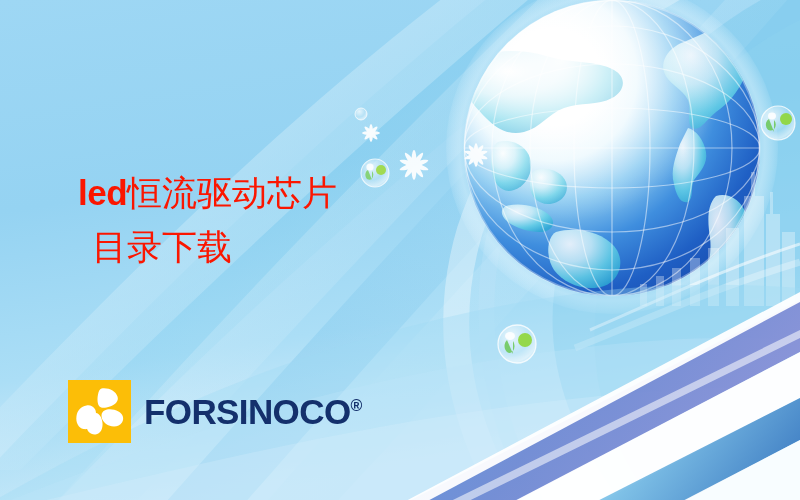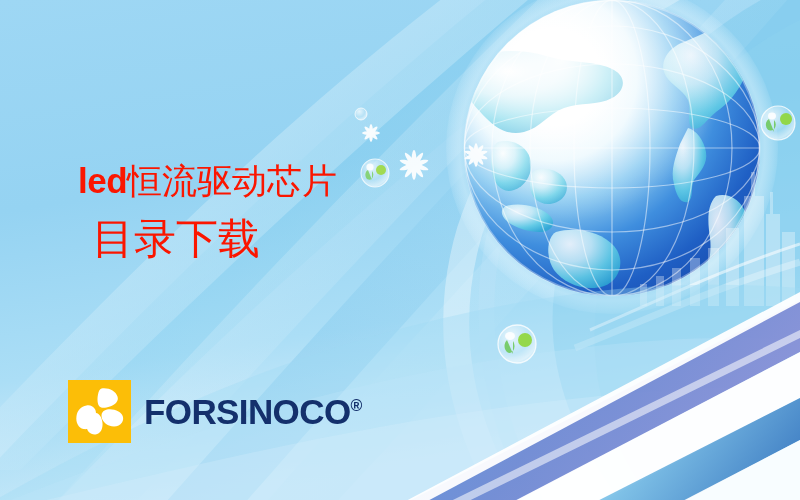--- a/index.html
+++ b/index.html
@@ -22,21 +22,21 @@
     position: absolute;
     inset: 0;
     pointer-events: none;
   }
   .layer svg { display: block; width: 800px; height: 500px; }
 
   
   .headline-block {
     position: absolute;
     left: 78px;
-    top: 162px;
+    top: 174px;
     width: 340px;
   }
   .headline-line {
     color: #fb1600;
     line-height: 1.08;
     white-space: nowrap;
   }
   .headline-line.l1 {
     font-family: "Liberation Serif", "DejaVu Serif", serif;
     font-size: 35px;
@@ -44,21 +44,21 @@
     margin: 0 0 16px 0;
   }
   .headline-line.l1 .latin {
     font-family: "Liberation Sans", sans-serif;
     font-weight: bold;
     font-size: 35px;
     letter-spacing: -0.5px;
   }
   .headline-line.l2 {
     font-family: "Liberation Serif", "DejaVu Serif", serif;
-    font-size: 42px;
+    font-size: 35px;
     margin: 4px 0 0 14px;
   }
 
   
   .logo {
     position: absolute;
     left: 68px;
     top: 380px;
     display: flex;
     align-items: center;

